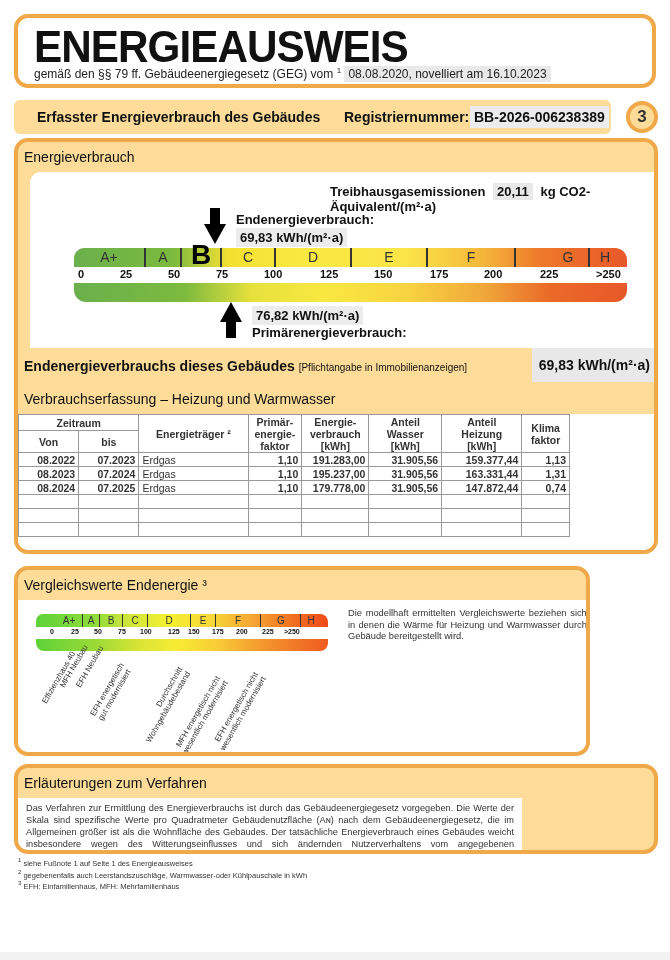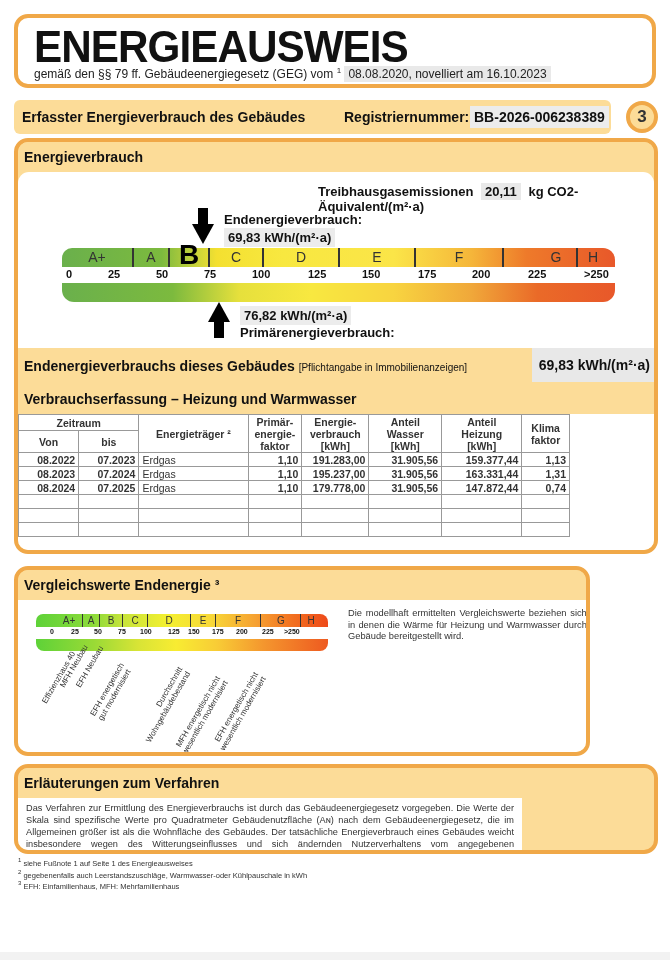--- a/index.html
+++ b/index.html
@@ -11,30 +11,30 @@
   
   #hdr { left: 14px; top: 14px; width: 642px; height: 74px; }
   #hdr .big { position: absolute; left: 16px; top: 4px; font-size: 44px; font-weight: bold; letter-spacing: -1px; transform: scaleX(0.96); transform-origin: left; }
   #hdr .sub { position: absolute; left: 386px; top: 24px; font-size: 21px; font-weight: bold; }
   #hdr .law { position: absolute; left: 16px; top: 48px; font-size: 12px; color: #222; }
   #hdr .law sup { font-size: 8px; }
   .gray { background: #e9e9e9; padding: 1px 4px; }
 
   
   #reg { position: absolute; left: 14px; top: 100px; width: 597px; height: 34px; background: #fcdc98; border-radius: 6px; }
-  #reg .lbl { position: absolute; left: 8px; top: 9px; font-size: 14px; font-weight: bold; }
+  #reg .lbl { position: absolute; left: 23px; top: 9px; font-size: 14px; font-weight: bold; }
   #reg .rlbl { position: absolute; left: 330px; top: 9px; font-size: 14px; font-weight: bold; }
   #reg .rval { position: absolute; left: 456px; top: 6px; font-size: 14px; font-weight: bold; background: #ececec; padding: 3px 4px; }
   #pagenum { position: absolute; left: 626px; top: 101px; width: 32px; height: 32px; border-radius: 50%; border: 4px solid #f0a848; background: #fcdc98; font-size: 17px; font-weight: bold; color: #333; text-align: center; line-height: 24px; }
 
-  .sec-head { background: #fcdc98; height: 30px; padding-left: 6px; font-size: 14px; font-weight: bold; line-height: 30px; }
+  .sec-head { background: #fcdc98; height: 30px; padding-left: 6px; font-size: 14px; font-weight: normal; line-height: 30px; }
 
   
   #ev { left: 14px; top: 138px; width: 644px; height: 416px; background: #fcdc98; }
-  #ev .inner { position: absolute; left: 0; top: 30px; width: 636px; height: 194px; background: #fff; border-radius: 11px; }
+  #ev .inner { position: absolute; left: 12px; top: 30px; width: 636px; height: 194px; background: #fff; border-radius: 11px; }
   .thg { position: absolute; left: 300px; top: 12px; font-size: 13px; font-weight: bold; }
   .thg .gray { font-weight: bold; margin: 0 4px; }
   .lbl-end { position: absolute; left: 206px; top: 40px; font-size: 13px; font-weight: bold; }
   .val-end { position: absolute; left: 206px; top: 56px; font-size: 13px; font-weight: bold; background: #ececec; padding: 2px 4px; }
   .val-prim { position: absolute; left: 222px; top: 134px; font-size: 13px; font-weight: bold; background: #ececec; padding: 2px 4px; }
   .lbl-prim { position: absolute; left: 222px; top: 153px; font-size: 13px; font-weight: bold; }
 
   .scale-top { position: absolute; left: 44px; top: 76px; width: 553px; height: 19px; border-radius: 10px 12px 0 0;
     background: linear-gradient(90deg, #6ab04c 0%, #7cba3e 18%, #c6d23a 24%, #f4e030 28%, #f8e840 40%, #fbe548 60%, #f5b63a 74%, #ee7a2a 84%, #e8582a 100%); }
   .scale-bot { position: absolute; left: 44px; top: 111px; width: 553px; height: 19px; border-radius: 0 0 12px 12px;

